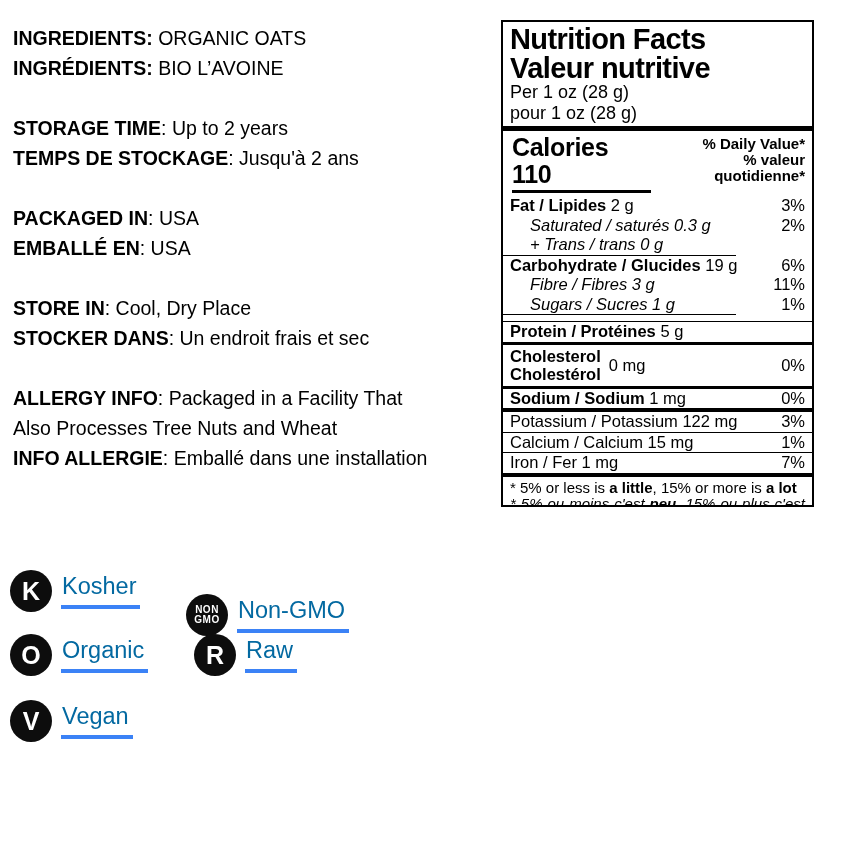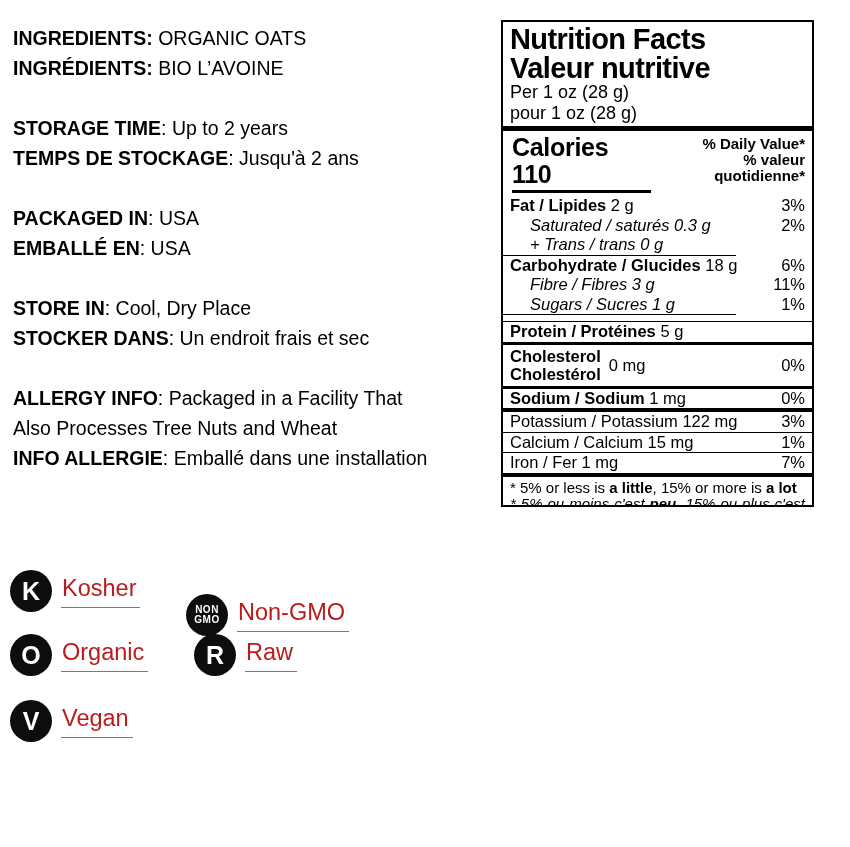--- a/index.html
+++ b/index.html
@@ -46,22 +46,22 @@
   
   .badge { position:absolute; display:flex; align-items:center; }
   .bicon {
     width:42px; height:42px; border-radius:50%; background:#0d0d0d;
     display:flex; flex-direction:column; align-items:center; justify-content:center;
     color:#fff; font-weight:bold; margin-right:9px; flex:0 0 auto;
   }
   .bicon .glyph { font-size:25px; line-height:25px; }
   .bicon .tiny { font-size:10px; line-height:10px; letter-spacing:0.5px; }
   .blabel {
-    font-size:23.5px; color:#b91c1c; line-height:26px;
-    padding:0 4px 6px 1px; border-bottom:1px solid #3b82f6;
+    font-size:23.5px; color:#0369a1; line-height:26px;
+    padding:0 4px 6px 1px; border-bottom:4px solid #3b82f6;
   }
 </style>
 </head>
 <body>
 
 <div class="left-info">
   <div class="info-group">
     <div class="info-line"><b>INGREDIENTS:</b><span> ORGANIC OATS</span></div>
     <div class="info-line"><b>INGRÉDIENTS:</b><span> BIO L’AVOINE</span></div>
   </div>
@@ -107,21 +107,21 @@
       <span class="nm"><span>Saturated / saturés 0.3 g</span></span>
       <span class="dv">2%</span>
     </div>
   <div class="nrow sub">
       <span class="nm"><span>+ Trans / trans 0 g</span></span>
       <span class="dv"></span>
     </div>
   <div class="rule partial"></div>
 
   <div class="nrow">
-      <span class="nm"><b>Carbohydrate / Glucides</b><span> 18 g</span></span>
+      <span class="nm"><b>Carbohydrate / Glucides</b><span> 19 g</span></span>
       <span class="dv">6%</span>
     </div>
   <div class="nrow sub">
       <span class="nm"><span>Fibre / Fibres 3 g</span></span>
       <span class="dv">11%</span>
     </div>
   <div class="nrow sub">
       <span class="nm"><span>Sugars / Sucres 1 g</span></span>
       <span class="dv">1%</span>
     </div>

